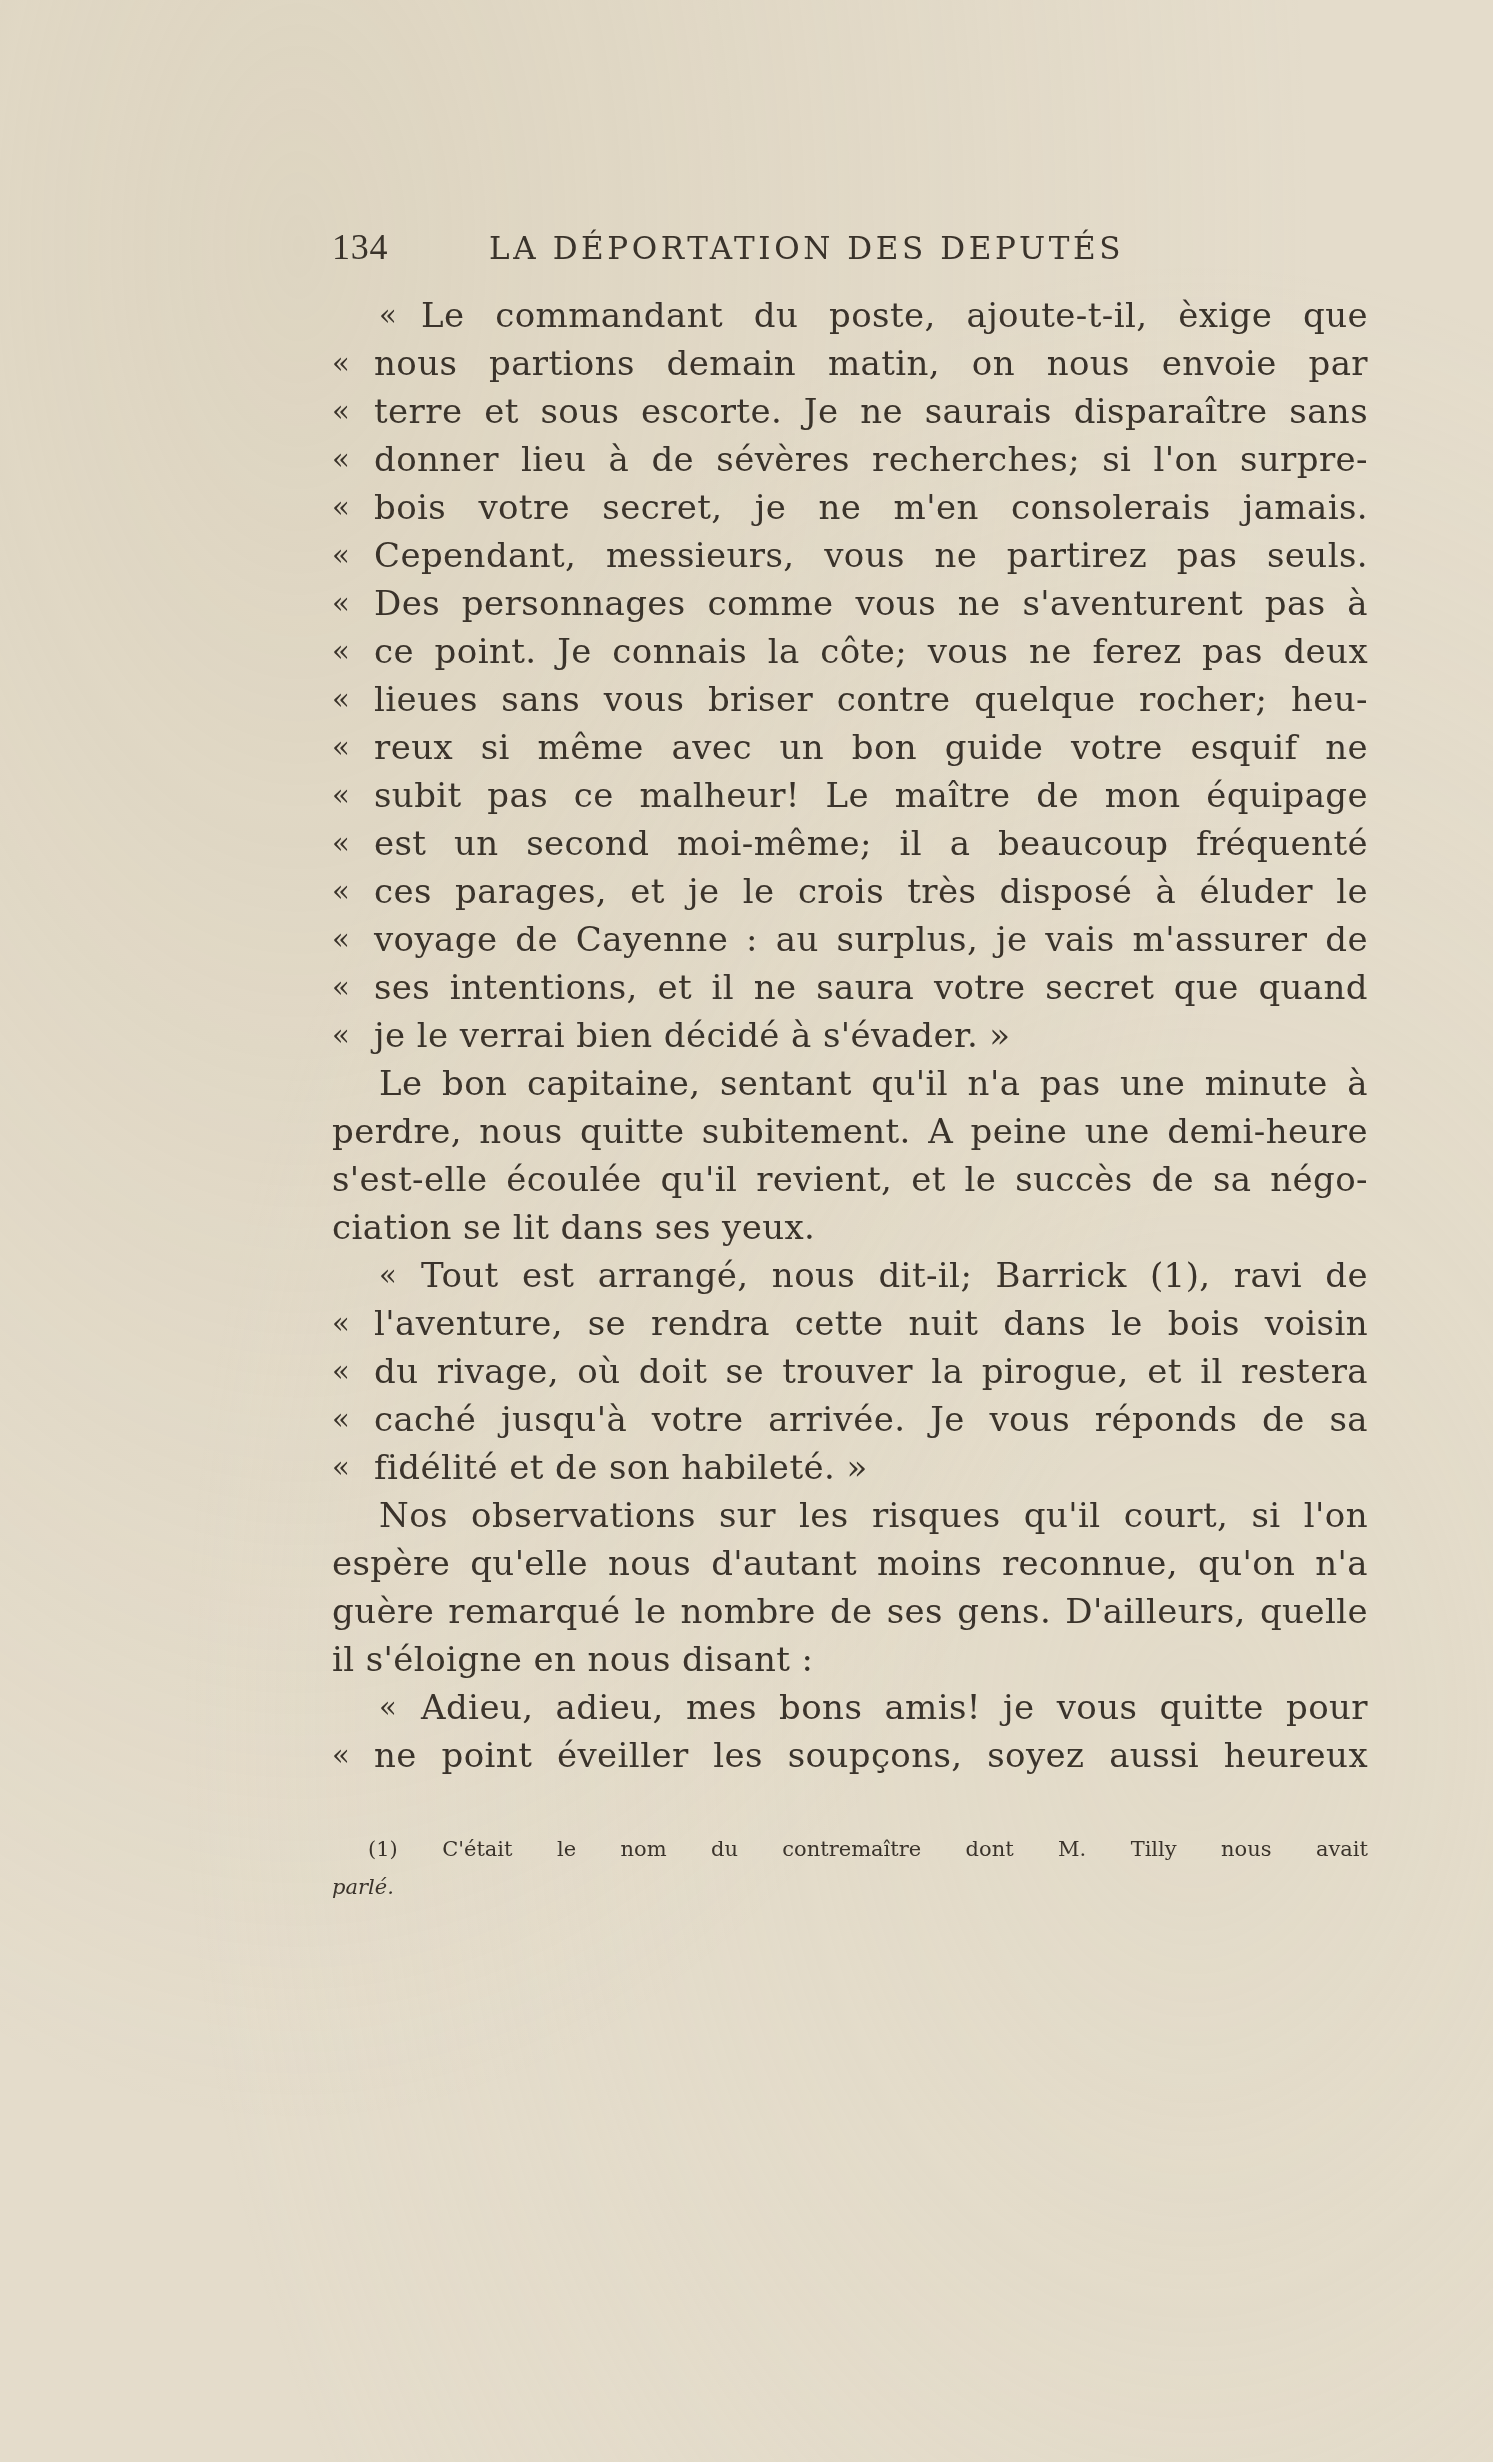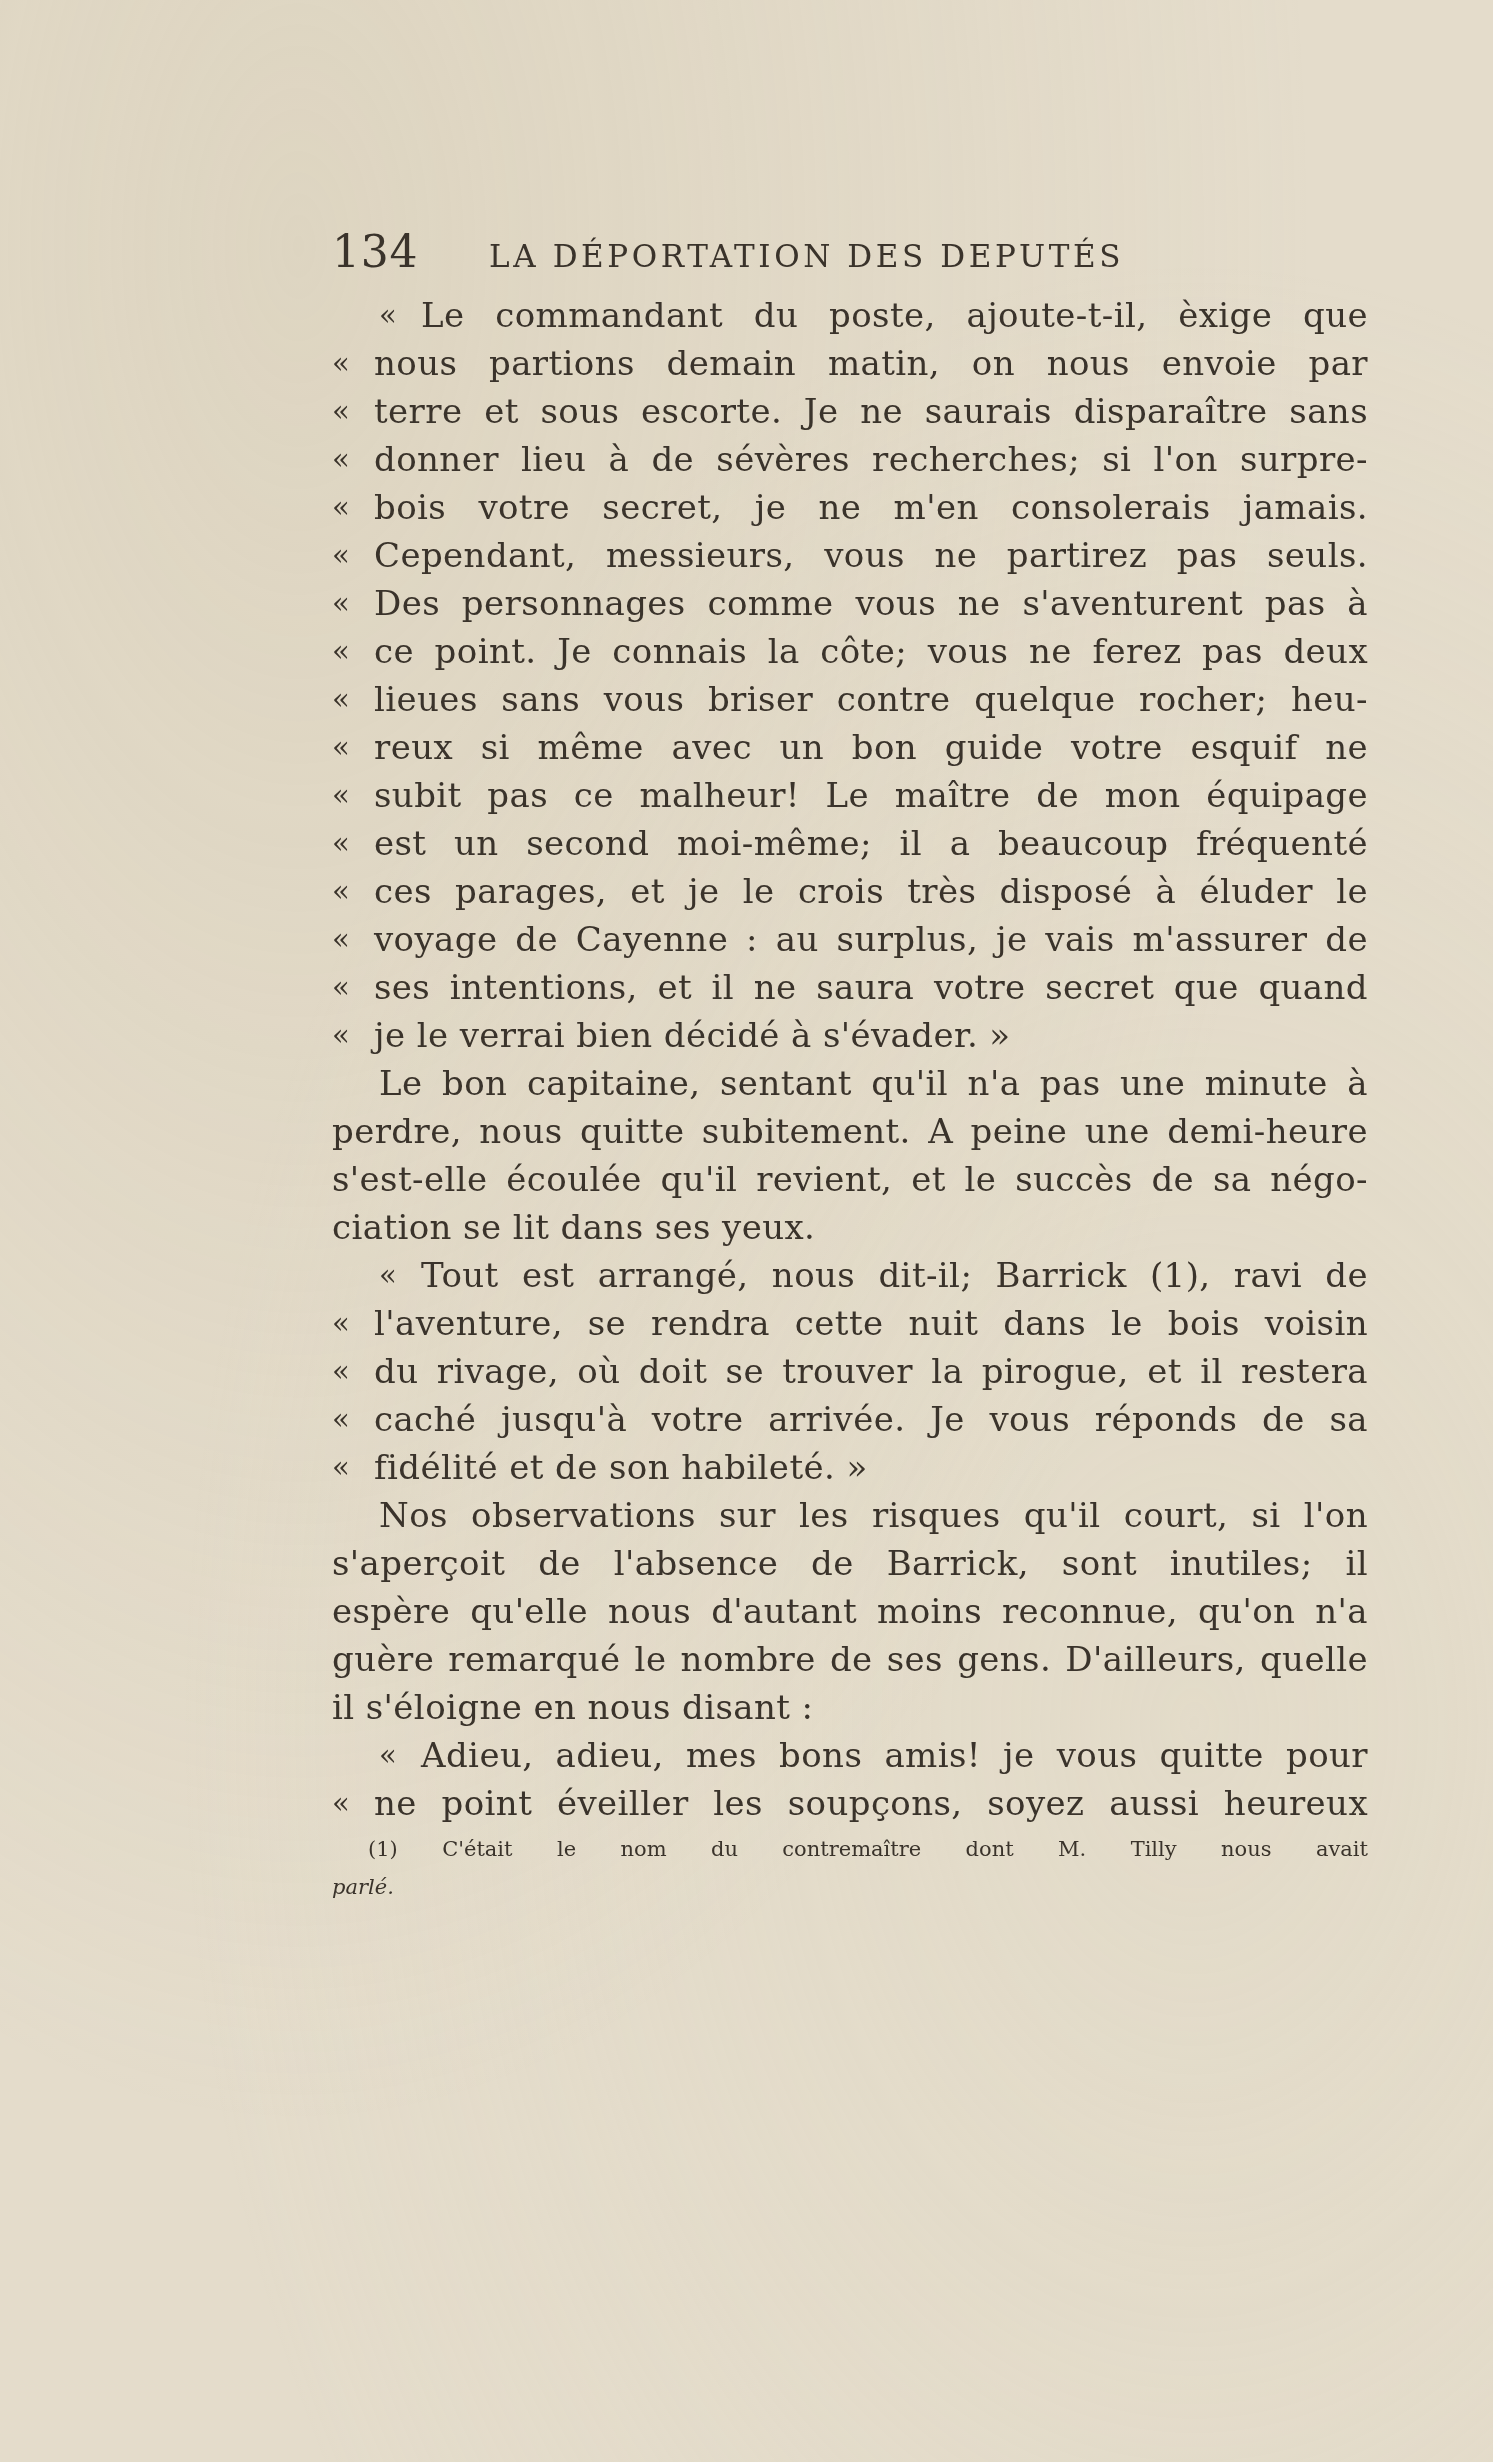--- a/index.html
+++ b/index.html
@@ -24,23 +24,24 @@
       top: 226px;
       width: 1036px;
     }
     .running-head {
       display: flex;
       align-items: baseline;
       height: 58px;
       margin-bottom: 7.3px;
     }
     .page-number {
-      font-size: 44px;
+      font-size: 36px;
       letter-spacing: 0.7px;
       width: 157px;
+      font-family: Liberation Serif, serif;
     }
     .running-title {
       font-size: 31px;
       letter-spacing: 3.6px;
       text-align: right;
     }
     .body-text {
       font-size: 34px;
       line-height: 48px;
     }
@@ -194,23 +195,20 @@
         <span class="t">caché jusqu'à votre arrivée. Je vous réponds de sa</span>
       </div>
       <div class="line last">
         <span class="q">«</span>
         <span class="t">fidélité et de son habileté. »</span>
       </div>
       <div class="line plain para-start">
         <span class="t">Nos observations sur les risques qu'il court, si l'on</span>
       </div>
       <div class="line plain">
-        <span class="t">s'aperçoit de l'absence de Barrick, sont inutiles; il</span>
-      </div>
-      <div class="line plain">
         <span class="t">espère qu'elle nous d'autant moins reconnue, qu'on n'a</span>
       </div>
       <div class="line plain">
         <span class="t">guère remarqué le nombre de ses gens. D'ailleurs, quelle</span>
       </div>
       <div class="line plain last">
         <span class="t">il s'éloigne en nous disant :</span>
       </div>
       <div class="line para-start">
         <span class="q">«</span>

